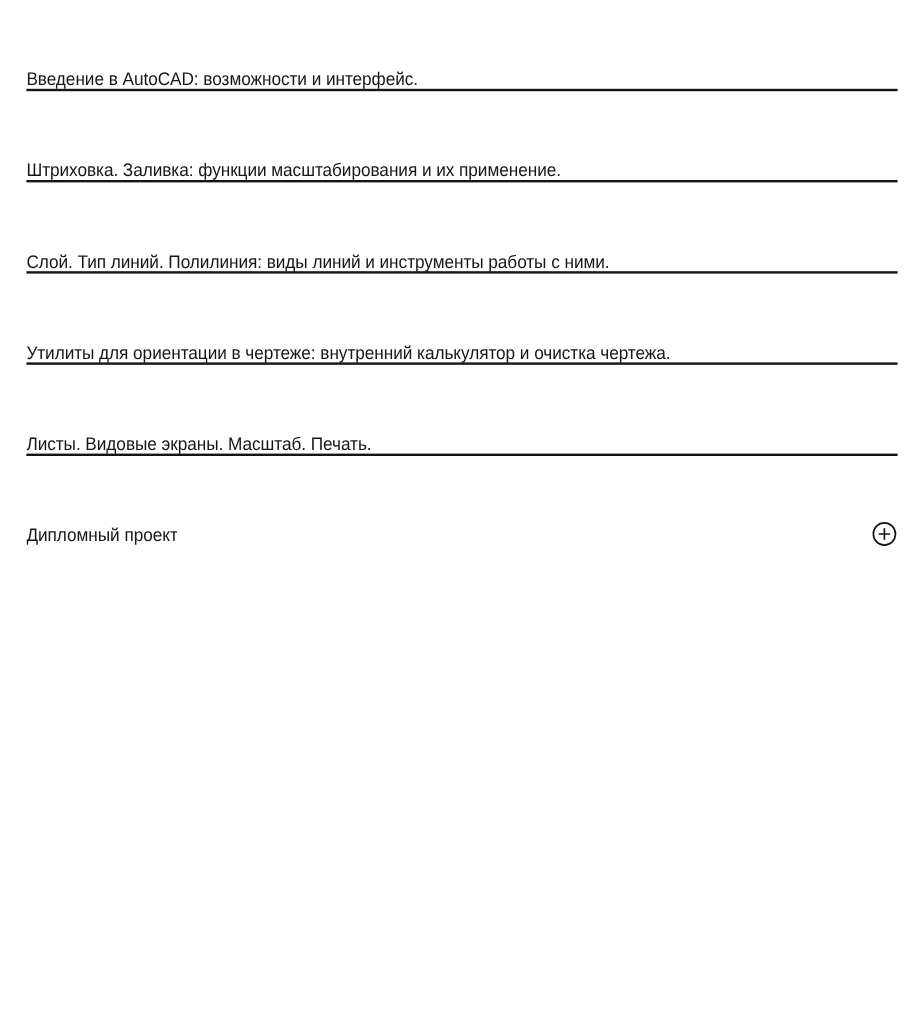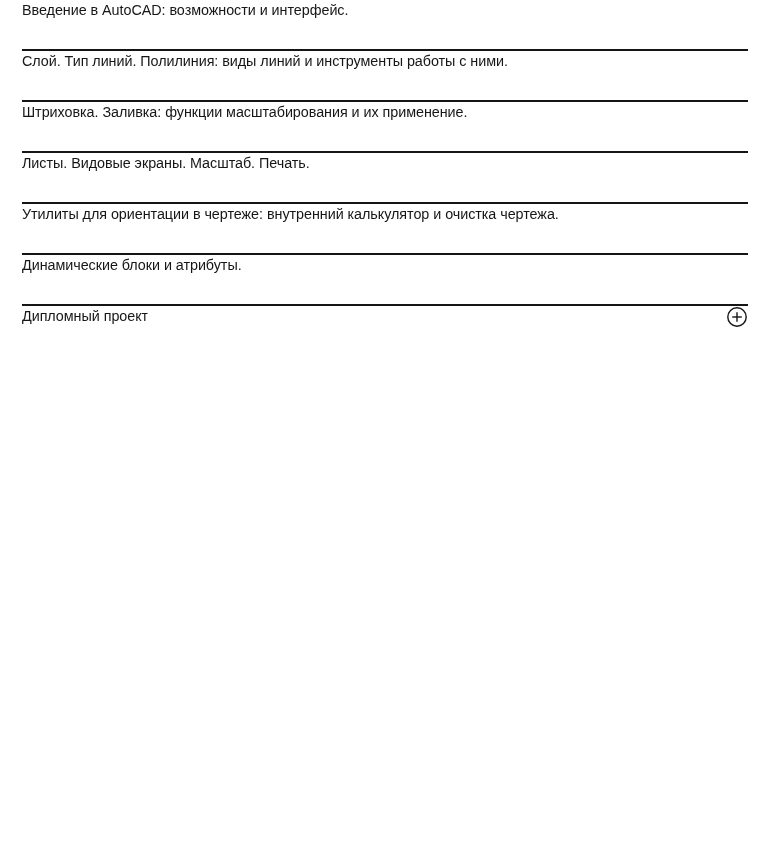--- a/index.html
+++ b/index.html
@@ -18,24 +18,24 @@
     width: 770px;
     height: 863px;
     box-sizing: border-box;
     padding: 0;
     position: relative;
     background: #ffffff;
   }
 
   .lesson-row {
     position: relative;
-    height: 51px;
+    height: 76px;
     box-sizing: border-box;
     display: flex;
-    align-items: flex-start;
+    align-items: flex-end;
     padding: 0 22px 0 22px;
   }
 
   .lesson-row::after {
     content: "";
     position: absolute;
     left: 22px;
     right: 22px;
     bottom: 0;
     height: 2px;
@@ -81,42 +81,39 @@
 </head>
 <body>
 
 <div id="curriculum-list">
 
   <div class="lesson-row">
     <span class="lesson-title">Введение в AutoCAD: возможности и интерфейс.</span>
   </div>
 
   <div class="lesson-row">
-    <span class="lesson-title">Слой. Тип линий. Полилиния: виды линий и инструменты работы с ними.</span>
+    <span class="lesson-title">Штриховка. Заливка: функции масштабирования и их применение.</span>
   </div>
 
   <div class="lesson-row">
-    <span class="lesson-title">Штриховка. Заливка: функции масштабирования и их применение.</span>
+    <span class="lesson-title">Слой. Тип линий. Полилиния: виды линий и инструменты работы с ними.</span>
   </div>
 
 
 
 
 
   <div class="lesson-row">
-    <span class="lesson-title">Листы. Видовые экраны. Масштаб. Печать.</span>
-  </div>
-
-  <div class="lesson-row">
     <span class="lesson-title">Утилиты для ориентации в чертеже: внутренний калькулятор и очистка чертежа.</span>
   </div>
 
   <div class="lesson-row">
-    <span class="lesson-title">Динамические блоки и атрибуты.</span>
+    <span class="lesson-title">Листы. Видовые экраны. Масштаб. Печать.</span>
   </div>
+
 
 
 
   <div class="lesson-row no-rule">
     <span class="lesson-title">Дипломный проект</span>
     <span class="row-spacer"></span>
     <span class="add-lesson-button">
       <svg width="22" height="22" viewBox="0 0 22 22" aria-hidden="true">
         <circle cx="11" cy="11" r="9.2" fill="none" stroke="#151515" stroke-width="1.4"></circle>
         <line x1="11" y1="6.2" x2="11" y2="15.8" stroke="#151515" stroke-width="1.4"></line>

